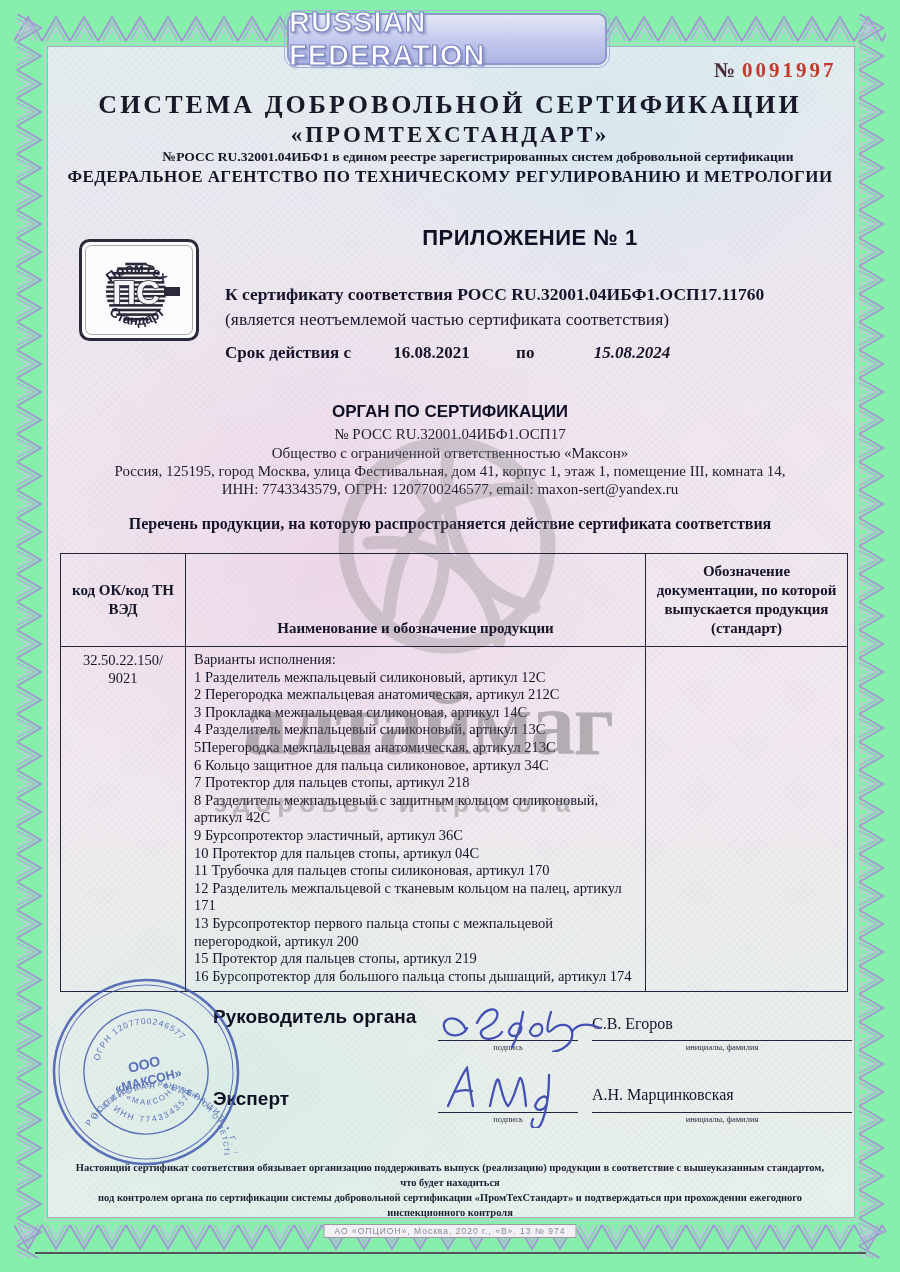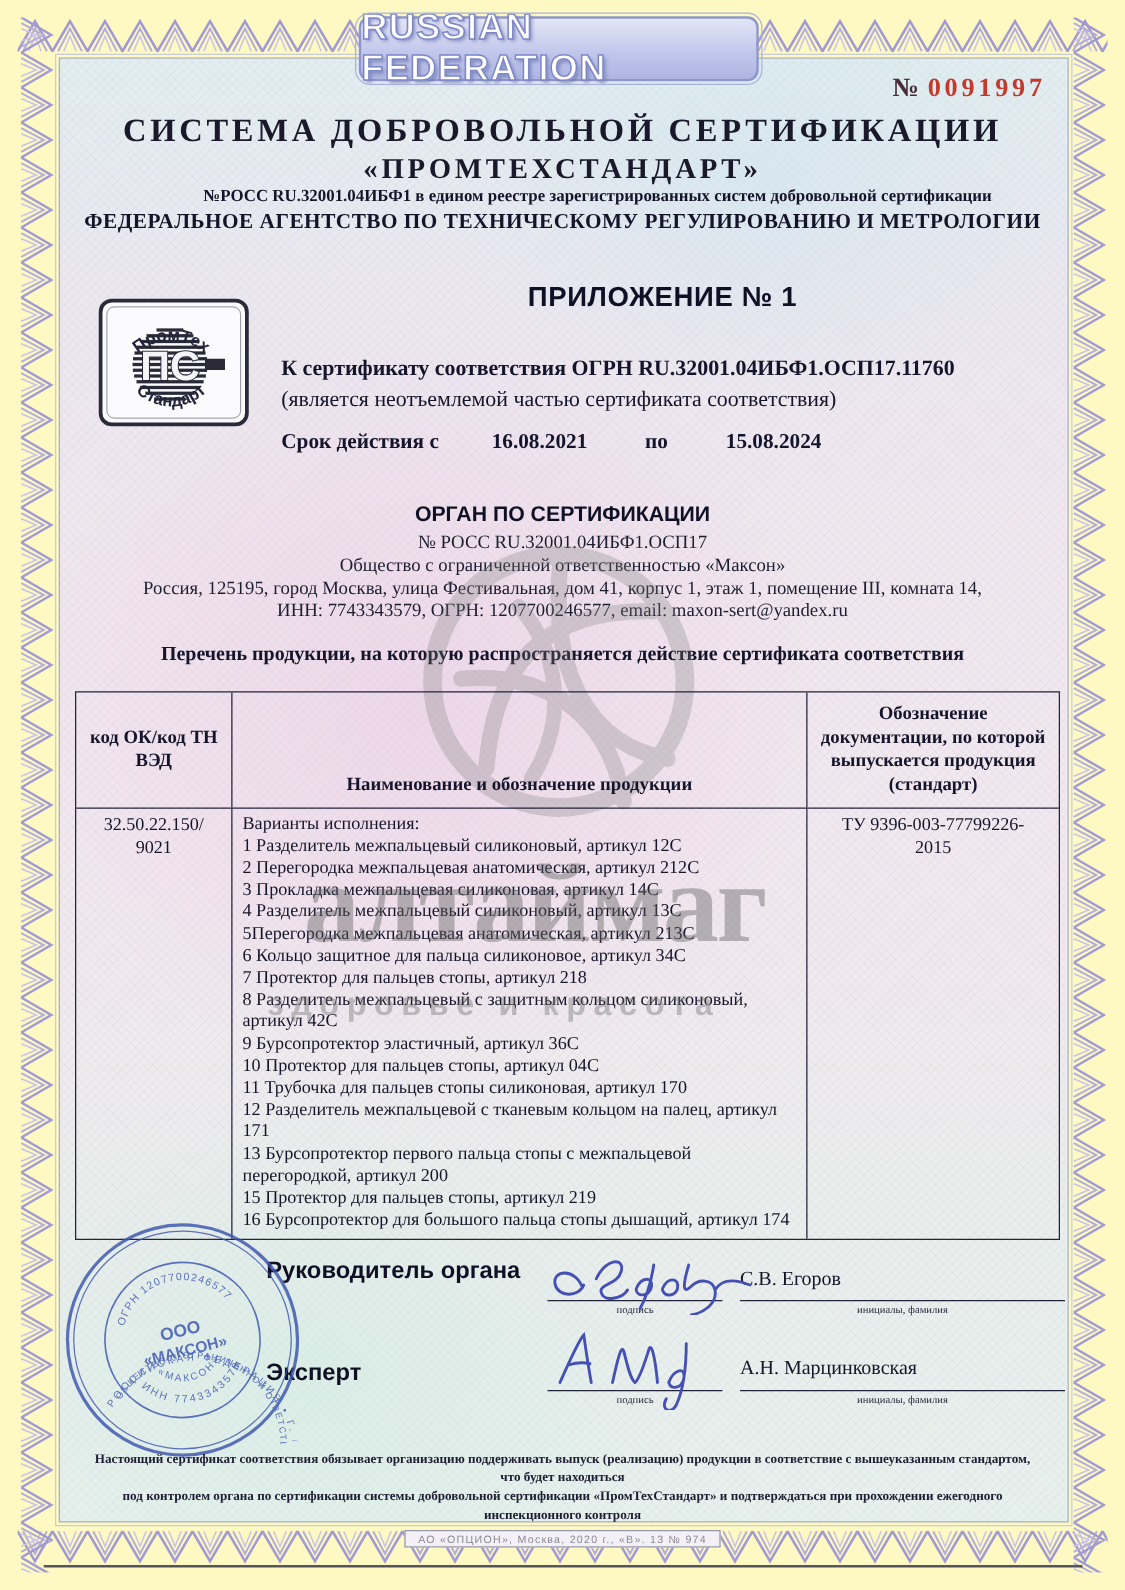--- a/index.html
+++ b/index.html
@@ -1,16 +1,16 @@
 <!DOCTYPE html>
 <html lang="ru"><head>
 <meta charset="utf-8">
 <style>
   html,body{margin:0;padding:0;background:#ffffff;}
-  .page{position:relative;width:900px;height:1272px;background:#fef9c3;overflow:hidden;
+  .page{position:relative;width:900px;height:1272px;background:#86efac;overflow:hidden;
         font-family:"Liberation Serif", serif;color:#1d1d30;}
   
   .zigzag{position:absolute;}
   .zz-top{left:14px;top:14px;}
   .zz-bottom{left:14px;top:1222px;transform:scaleY(-1);}
   .zz-left{left:44px;top:14px;transform-origin:0 0;transform:rotate(90deg);}
   .zz-right{left:886px;top:14px;transform-origin:0 0;transform:rotate(90deg);}
   
   .interior{position:absolute;left:47px;top:46px;width:806px;height:1170px;
     background:
@@ -42,21 +42,21 @@
   .agency{top:167px;font-size:17px;font-weight:bold;letter-spacing:.4px;color:#15152a;}
   .appendix-title{top:225px;font-family:"Liberation Sans",sans-serif;font-size:22px;font-weight:bold;
     letter-spacing:.5px;color:#101024;left:180px;width:700px;}
   
   .logo{position:absolute;left:78px;top:238px;z-index:4;}
   
   .certref1{position:absolute;left:225px;top:284px;font-size:17.5px;font-weight:600;color:#14142a;}
   .certref2{position:absolute;left:225px;top:309px;font-size:17.5px;font-weight:400;color:#14142a;}
   .validity{position:absolute;left:225px;top:343px;font-size:17px;font-weight:600;color:#14142a;}
   .validity .dt{font-weight:bold;}
-  .validity .gap1{margin-left:38px;margin-top:40px;} .validity .gap2{margin-left:42px;} .validity .gap3{margin-left:42px;}
+  .validity .gap1{margin-left:38px;margin-top:40px;} .validity .gap2{margin-left:42px;} .validity .gap3{margin-left:55px;font-style:italic;}
   
   .org-head{top:402px;font-family:"Liberation Sans",sans-serif;font-size:17px;font-weight:bold;color:#101024;}
   .org-reg{top:426px;font-size:15px;}
   .org-name{top:445px;font-size:15px;}
   .org-addr{top:463px;font-size:15px;}
   .org-req{top:481px;font-size:15px;}
   .prod-caption{top:515px;font-size:16px;font-weight:bold;color:#15152a;}
   
   .table{position:absolute;left:60px;top:553px;width:786px;border:1.6px solid #23233a;
     display:flex;flex-direction:column;background:rgba(255,255,255,0);z-index:2;}
@@ -162,21 +162,21 @@
     <rect x="86" y="49" width="16" height="9" fill="#2a2a38"></rect>
     <text font-family="Liberation Sans, sans-serif" font-size="13.5" font-weight="bold" fill="#23233a">
       <textPath href="#lg-t" startOffset="50%" text-anchor="middle">ПромТех</textPath>
     </text>
     <text font-family="Liberation Sans, sans-serif" font-size="13.5" font-weight="bold" fill="#23233a">
       <textPath href="#lg-b" startOffset="50%" text-anchor="middle">Стандарт</textPath>
     </text>
     <text x="58" y="66" text-anchor="middle" font-family="Liberation Sans, sans-serif" font-size="33" font-weight="900" fill="#f5f5f8" stroke="#2a2a38" stroke-width="1.6" paint-order="stroke">ПС</text>
   </svg>
 
-  <div class="certref1">К сертификату соответствия ОГРН RU.32001.04ИБФ1.ОСП17.11760</div>
+  <div class="certref1">К сертификату соответствия РОСС RU.32001.04ИБФ1.ОСП17.11760</div>
   <div class="certref2">(является неотъемлемой частью сертификата соответствия)</div>
   <div class="validity">
     <span>Срок действия с</span>
     <span class="dt gap1">16.08.2021</span>
     <span class="gap2">по</span>
     <span class="dt gap3">15.08.2024</span>
   </div>
 
   <div class="t-center org-head">ОРГАН ПО СЕРТИФИКАЦИИ</div>
   <div class="t-center org-reg">№ РОСС RU.32001.04ИБФ1.ОСП17</div>
@@ -218,24 +218,20 @@
           <div class="item-line">7 Протектор для пальцев стопы, артикул 218</div>
           <div class="item-line">8 Разделитель межпальцевый с защитным кольцом силиконовый, артикул 42С</div>
           <div class="item-line">9 Бурсопротектор эластичный, артикул 36С</div>
           <div class="item-line">10 Протектор для пальцев стопы, артикул 04С</div>
           <div class="item-line">11 Трубочка для пальцев стопы силиконовая, артикул 170</div>
           <div class="item-line">12 Разделитель межпальцевой с тканевым кольцом на палец, артикул 171</div>
           <div class="item-line">13 Бурсопротектор первого пальца стопы с межпальцевой перегородкой, артикул 200</div>
           <div class="item-line">15 Протектор для пальцев стопы, артикул 219</div>
           <div class="item-line">16 Бурсопротектор для большого пальца стопы дышащий, артикул 174</div>
         </div>
-      <div class="c3 bcell bc3">
-        <div>ТУ 9396-003-77799226-</div>
-        <div>2015</div>
-      </div>
     </div>
   </div>
 
   <div class="wm-big">алтаймаг</div>
   <div class="wm-small">здоровье и красота</div>
 
   <div class="sig-label" style="top:1006px;">Руководитель органа</div>
   <div class="sig-label" style="top:1088px;">Эксперт</div>
 
   <div class="sigline" style="left:438px;top:1040px;width:140px;"></div>

